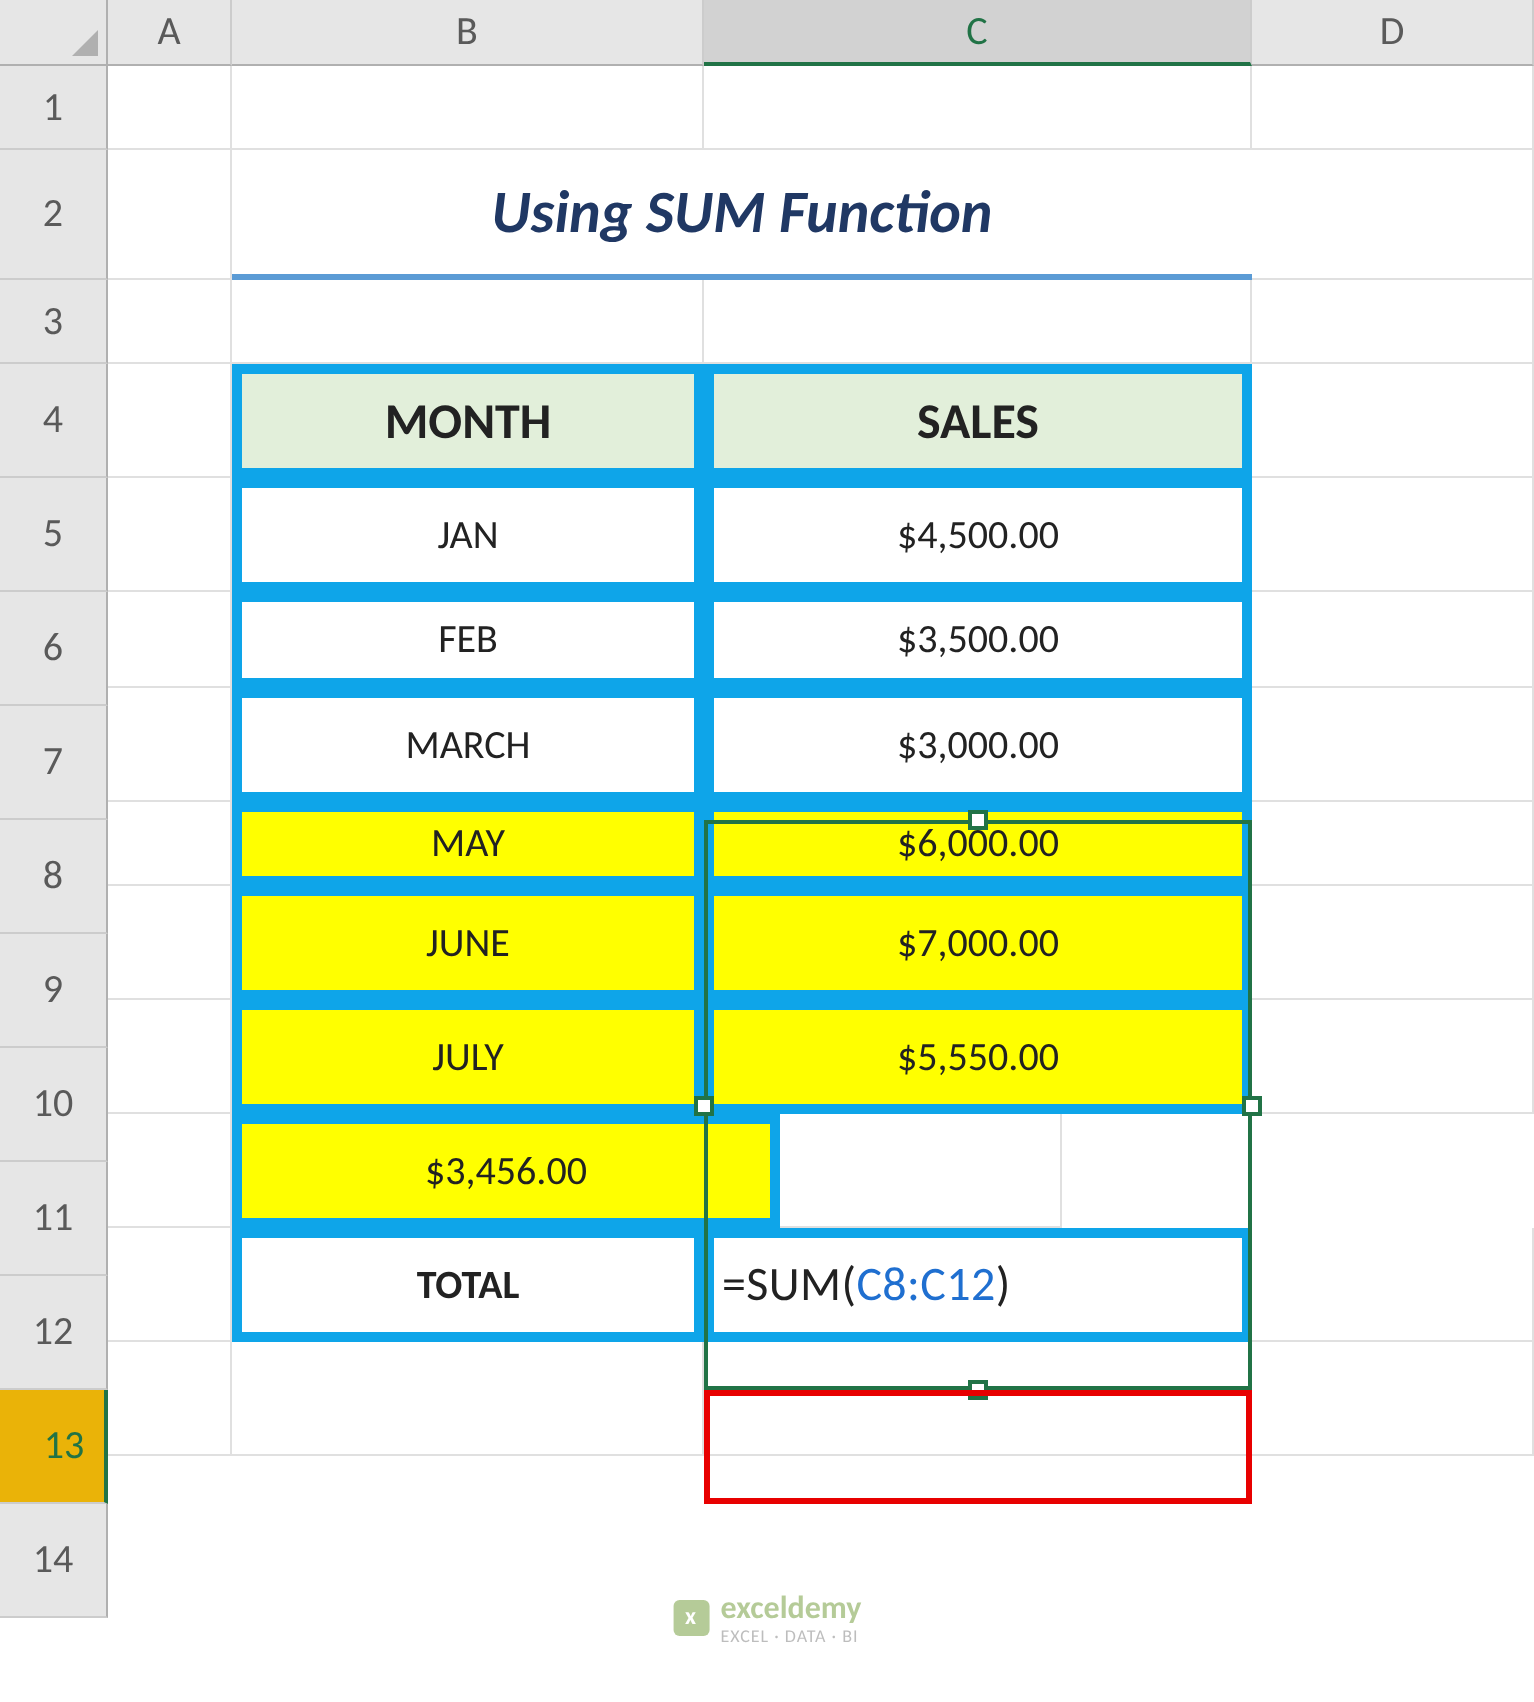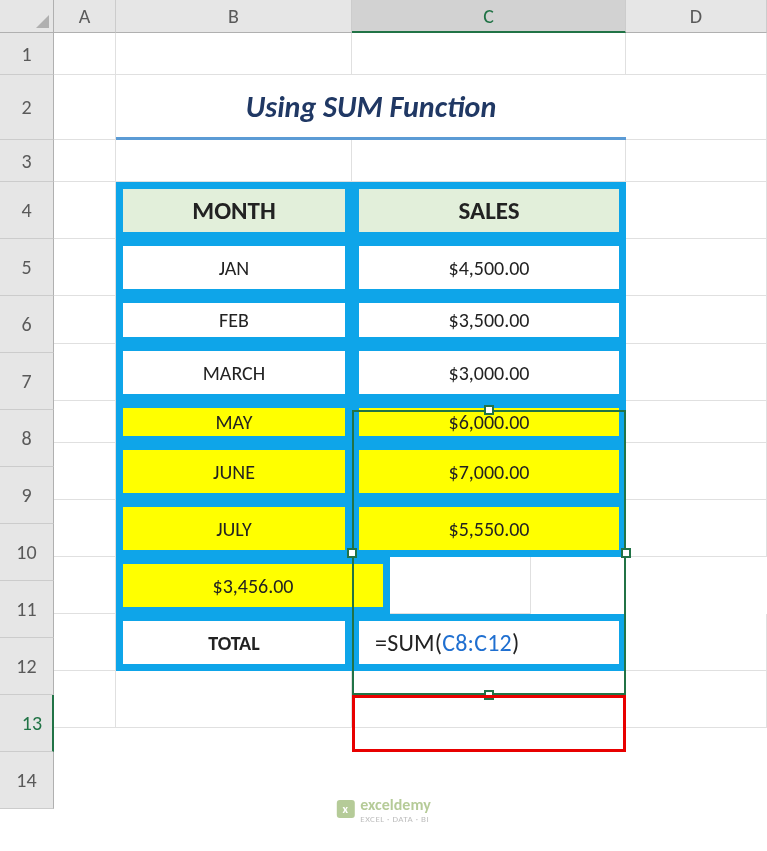--- a/index.html
+++ b/index.html
@@ -63,21 +63,21 @@
     background: #e6e6e6;
     border-right: 1px solid #b0b0b0;
     border-bottom: 1px solid #ccc;
     display: flex;
     align-items: center;
     justify-content: center;
     font-size: 20px;
     color: #5a5a5a;
   }
   .row-h.active {
-    background: #e5e5e5;
+    background: #eab308;
     border-right: 2px solid #217346;
     color: #217346;
     padding-left: 12px;
   }
   .cells {
     position: absolute;
     top: 33px; left: 54px;
   }
   .row { display: flex; }
   .cell {
@@ -98,21 +98,21 @@
   
   .title-cell {
     font-weight: bold;
     font-style: italic;
     font-size: 30px;
     color: #203864;
     border-bottom: 3px solid #5b9bd5;
     border-right: none;
   }
   .tbl {
-    border: 7px solid #0ea5e9;
+    border: 5px solid #0ea5e9;
     background: #fff;
   }
   .tbl.header {
     background: #e2efda;
     font-weight: bold;
     font-size: 25px;
   }
   .tbl.total { font-weight: bold; }
   .yellow { background: #ffff00 !important; }
   
@@ -129,21 +129,21 @@
     border: 2px solid #217346;
     pointer-events: none;
   }
   .red-box {
     position: absolute;
     border: 3px solid #e80000;
     pointer-events: none;
   }
   .formula {
     justify-content: flex-start !important;
-    padding-left: 16px;
+    padding-left: 4px;
     font-size: 24px;
     letter-spacing: 0.2px;
   }
   .formula .ref { color: #1f6fd0; }
   
   .watermark {
     position: absolute;
     bottom: 28px;
     left: 50%;
     transform: translateX(-50%);

